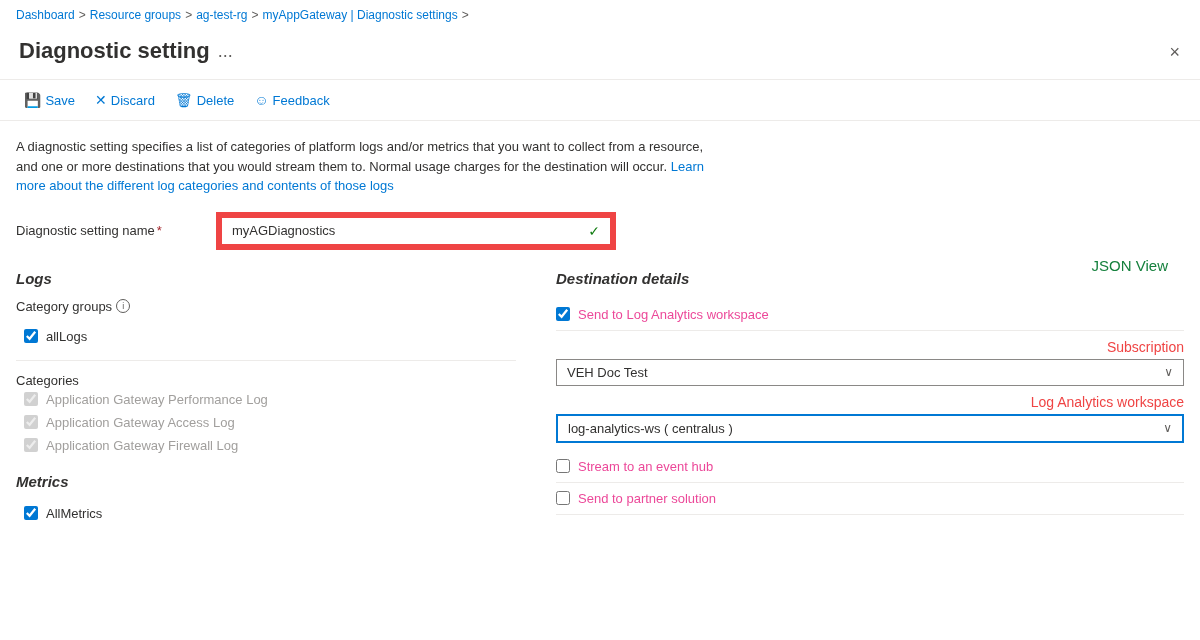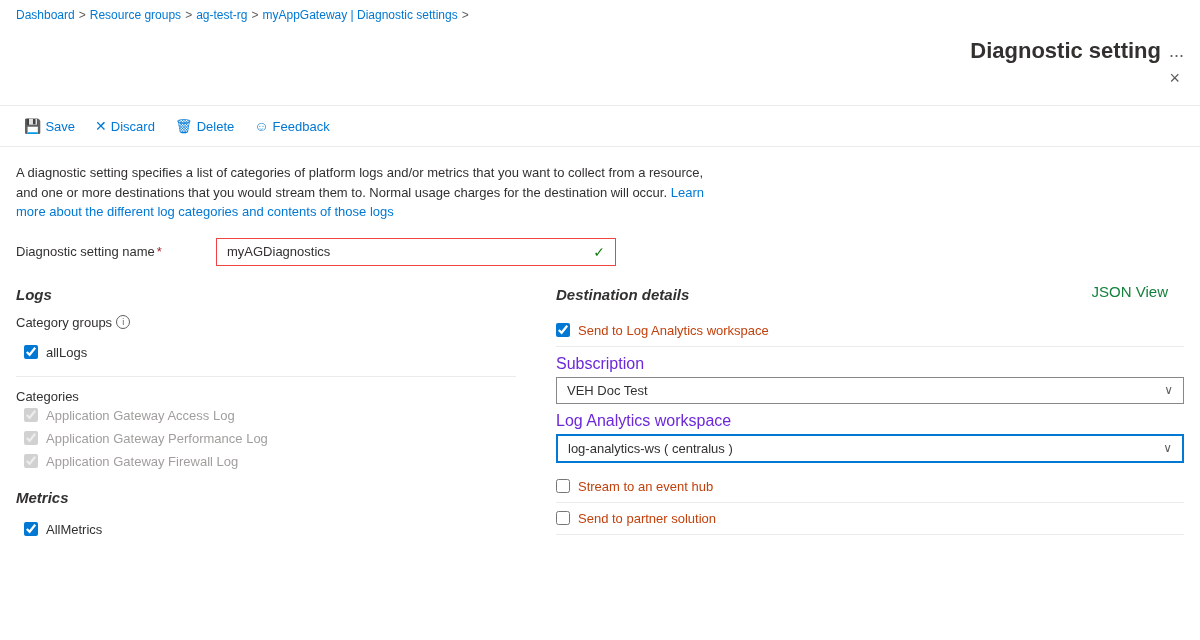--- a/index.html
+++ b/index.html
@@ -2,40 +2,40 @@
 <html><head>
   <meta charset="utf-8">
   <style>
     * { box-sizing: border-box; margin: 0; padding: 0; }
     body { font-family: 'Segoe UI', Arial, sans-serif; font-size: 13px; color: #333; background: #fff; }
     
     .breadcrumb { display: flex; align-items: center; padding: 8px 16px; font-size: 12px; color: #0078d4; gap: 4px; }
     .breadcrumb span { color: #605e5c; }
     .breadcrumb a { color: #0078d4; text-decoration: none; }
     
-    .header { display: flex; align-items: flex-end; justify-content: space-between; padding: 8px 16px 12px 12px; border-bottom: 1px solid #edebe9; flex-direction: column; }
+    .header { display: flex; align-items: flex-start; justify-content: space-between; padding: 8px 16px 12px 19px; border-bottom: 1px solid #edebe9; }
     .header-left { display: flex; align-items: center; gap: 8px; }
     .page-title { font-size: 22px; font-weight: 600; color: #323130; }
     .header-dots { font-size: 18px; color: #605e5c; cursor: pointer; }
     .close-btn { background: none; border: none; cursor: pointer; font-size: 18px; color: #605e5c; padding: 4px; }
     
     .toolbar { display: flex; align-items: center; padding: 8px 16px; gap: 4px; border-bottom: 1px solid #edebe9; }
     .toolbar-btn { display: flex; align-items: center; gap: 4px; background: none; border: none; cursor: pointer; padding: 4px 8px; color: #0078d4; font-size: 13px; font-family: inherit; }
     .toolbar-btn .icon { font-size: 14px; }
     
     .content { padding: 16px; }
     
     .description { font-size: 13px; color: #323130; line-height: 1.5; max-width: 700px; margin-bottom: 16px; }
     .description a { color: #0078d4; text-decoration: none; }
     .json-view { position: absolute; right: 32px; top: 136px; color: #15803d; font-size: 15px; cursor: pointer; text-decoration: none; }
     
     .form-row { display: flex; align-items: center; margin-bottom: 20px; gap: 20px; }
     .form-label { font-size: 13px; color: #323130; min-width: 180px; }
     .required { color: #a4262c; margin-left: 2px; }
-    .form-input { display: flex; align-items: center; border: 1px solid #ef4444; padding: 5px 10px; width: 400px; font-size: 13px; font-family: inherit; color: #323130; background: #fff; position: relative; }
+    .form-input { display: flex; align-items: center; border: 6px solid #ef4444; padding: 5px 10px; width: 400px; font-size: 13px; font-family: inherit; color: #323130; background: #fff; position: relative; }
     .form-input .check-icon { margin-left: auto; color: #107c10; font-size: 14px; }
     
     .two-col { display: flex; gap: 40px; margin-top: 8px; }
     .left-col { flex: 0 0 500px; }
     .right-col { flex: 1; }
     
     .section-title { font-size: 15px; font-weight: 600; color: #323130; margin-bottom: 12px; font-style: italic; }
     
     .subsection-title { font-size: 13px; color: #323130; margin-bottom: 11px; display: flex; align-items: center; gap: 4px; }
     .info-icon { display: inline-flex; align-items: center; justify-content: center; width: 14px; height: 14px; border: 1px solid #605e5c; border-radius: 50%; font-size: 9px; color: #605e5c; cursor: pointer; }
@@ -45,24 +45,24 @@
     .checkbox-disabled label { color: #a19f9d; }
     
     input[type="checkbox"] { width: 14px; height: 14px; cursor: pointer; accent-color: #0078d4; }
     input[type="checkbox"]:disabled { cursor: default; }
     
     .divider { border: none; border-top: 1px solid #edebe9; margin: 12px 0; }
     
     .categories-title { font-size: 13px; color: #323130; margin-top: 12px; }
     
     .dest-checkbox-row { display: flex; align-items: center; gap: 8px; padding: 8px 0; border-bottom: 1px solid #edebe9; }
-    .dest-checkbox-row label { font-size: 13px; color: #c2410c; cursor: pointer; }
+    .dest-checkbox-row label { font-size: 13px; color: #ec4899; cursor: pointer; }
     
     .dest-field { margin: 8px 0 4px 0; }
-    .dest-field-label { font-size: 16px; color: #6d28d9; margin-bottom: 4px; }
+    .dest-field-label { font-size: 14px; color: #ef4444; margin-bottom: 4px; text-align: right; }
     .dest-select { display: flex; align-items: center; border: 1px solid #8a8886; padding: 5px 10px; width: 100%; font-size: 13px; font-family: inherit; color: #323130; background: #fff; cursor: pointer; justify-content: space-between; }
     .dest-select-active { border: 2px solid #0078d4; }
     .chevron { font-size: 12px; color: #605e5c; }
     
     .metrics-section { margin-top: 16px; }
     
     .dest-section-mb { margin-bottom: 8px; }
   </style>
 </head>
 <body>
@@ -135,27 +135,27 @@
       <div class="checkbox-row">
         <input type="checkbox" id="allLogs" checked="" style="">
         <label for="allLogs">allLogs</label>
       </div>
 
       <hr class="divider">
 
       <div class="categories-title">Categories</div>
 
       <div class="checkbox-row checkbox-disabled">
+        <input type="checkbox" id="cat1" checked="" disabled="" style="">
+        <label for="cat1">Application Gateway Performance Log</label>
+      </div>
+
+      <div class="checkbox-row checkbox-disabled">
         <input type="checkbox" id="cat0" checked="" disabled="" style="">
         <label for="cat0">Application Gateway Access Log</label>
-      </div>
-
-      <div class="checkbox-row checkbox-disabled">
-        <input type="checkbox" id="cat1" checked="" disabled="" style="">
-        <label for="cat1">Application Gateway Performance Log</label>
       </div>
 
       <div class="checkbox-row checkbox-disabled">
         <input type="checkbox" id="cat2" checked="" disabled="" style="">
         <label for="cat2">Application Gateway Firewall Log</label>
       </div>
 
       <div class="metrics-section">
         <div class="section-title">Metrics</div>
         <div class="checkbox-row">

